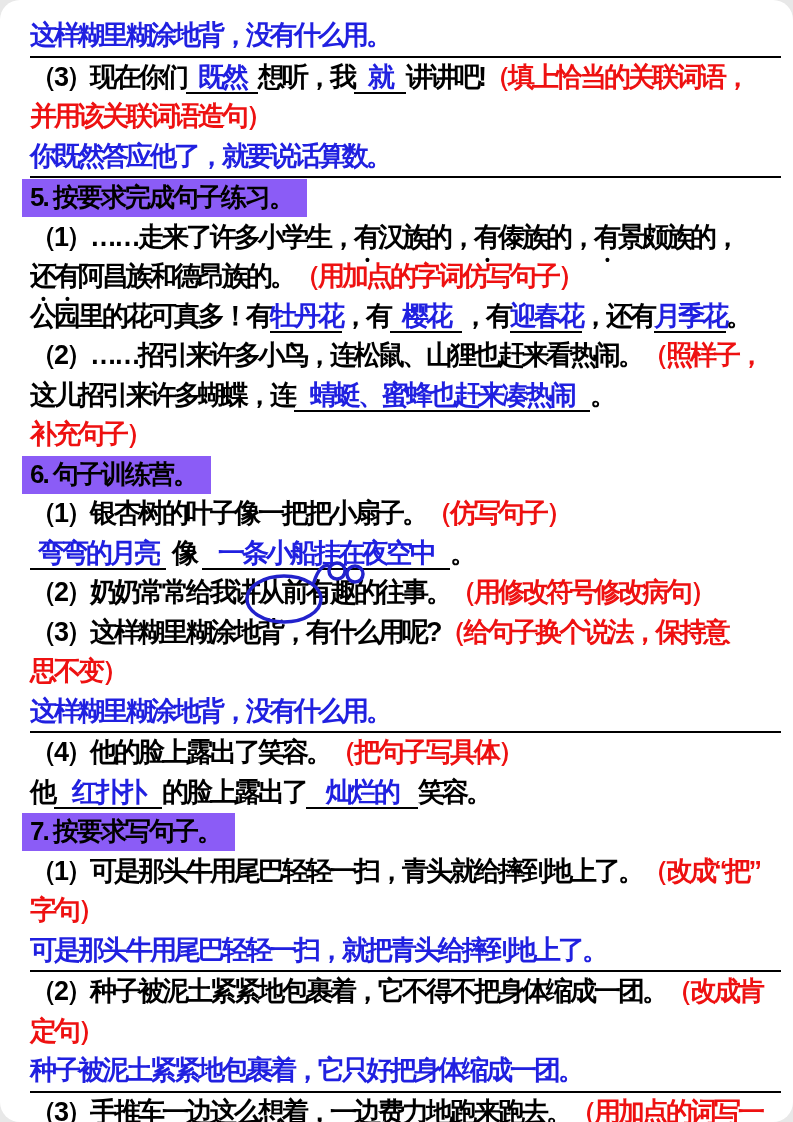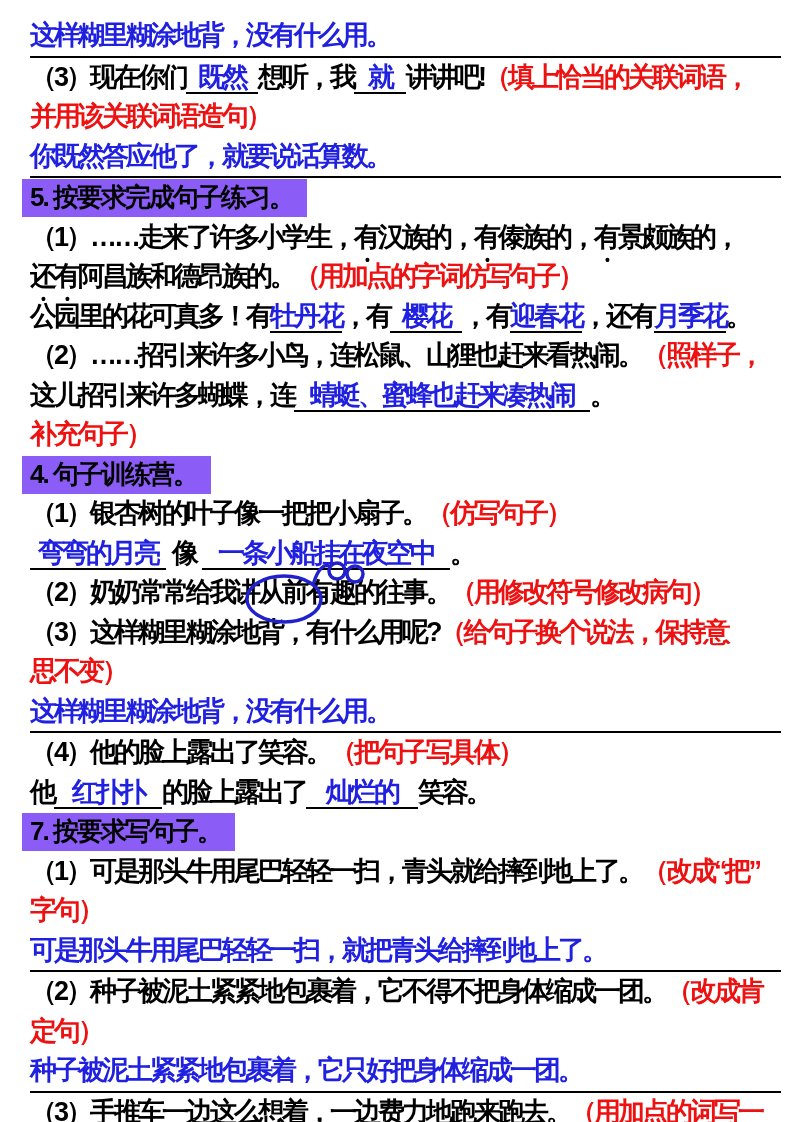--- a/index.html
+++ b/index.html
@@ -5,20 +5,21 @@
   html,body{margin:0;padding:0;background:#e8e8e8;}
   .page{
     position:relative;
     width:793px;height:1122px;
     background:#ffffff;
     box-sizing:border-box;
     padding:16px 12px 0 30px;
     overflow:hidden;
     font-family:"Liberation Sans","DejaVu Sans",sans-serif;
     font-weight:700;
+    border-radius:20px;
   }
   .line{
     height:39.5px;
     line-height:39.5px;
     font-size:27px;
     letter-spacing:-3px;
     white-space:nowrap;
   }
   .line.fullu{border-bottom:2.5px solid #000;}
   .c-k{color:#000000;}
@@ -57,21 +58,21 @@
       <div class="line question"><span class="seg c-k">（3）现在你们</span><span class="seg c-b u" style="padding: 0px 12px;">既然</span><span class="seg c-k">想听，我</span><span class="seg c-b u" style="padding: 0px 14px;">就</span><span class="seg c-k">讲讲吧!</span><span class="seg c-r">（填上恰当的关联词语，</span></div>
       <div class="line instruction"><span class="seg c-r">并用该关联词语造句）</span></div>
       <div class="line answer fullu"><span class="seg c-b">你既然答应他了，就要说话算数。</span></div>
       <div class="line header"><span class="hl"><span class="seg c-k">5. 按要求完成句子练习。</span></span></div>
       <div class="line question"><span class="seg c-k">（1）……走来了许多小学生，</span><span class="seg c-k dot">有</span><span class="seg c-k">汉族的，</span><span class="seg c-k dot">有</span><span class="seg c-k">傣族的，</span><span class="seg c-k dot">有</span><span class="seg c-k">景颇族的，</span></div>
       <div class="line question"><span class="seg c-k dot">还有</span><span class="seg c-k">阿昌族和德昂族的。</span><span class="seg c-r">（用加点的字词仿写句子）</span></div>
       <div class="line answer-inline"><span class="seg c-k">公园里的花可真多！有</span><span class="seg c-b u">牡丹花</span><span class="seg c-k">，有</span><span class="seg c-b u" style="padding: 0px 12px;">樱花</span><span class="seg c-k">，有</span><span class="seg c-b u">迎春花</span><span class="seg c-k">，还有</span><span class="seg c-b u">月季花</span><span class="seg c-k">。</span></div>
       <div class="line question"><span class="seg c-k">（2）……招引来许多小鸟，连松鼠、山狸也赶来看热闹。</span><span class="seg c-r">（照样子，</span></div>
       <div class="line answer-inline"><span class="seg c-k">这儿招引来许多蝴蝶，连</span><span class="seg c-b u" style="padding: 0px 16px;">蜻蜓、蜜蜂也赶来凑热闹</span><span class="seg c-k">。</span></div>
       <div class="line instruction"><span class="seg c-r">补充句子）</span></div>
-      <div class="line header"><span class="hl"><span class="seg c-k">4. 句子训练营。</span></span></div>
+      <div class="line header"><span class="hl"><span class="seg c-k">6. 句子训练营。</span></span></div>
       <div class="line question"><span class="seg c-k">（1）银杏树的叶子像一把把小扇子。</span><span class="seg c-r">（仿写句子）</span></div>
       <div class="line answer-inline"><span class="seg c-b u" style="padding: 0px 8px;">弯弯的月亮</span><span class="seg c-k" style="margin: 0px 6px;">像</span><span class="seg c-b u" style="padding: 0px 16px;">一条小船挂在夜空中</span><span class="seg c-k">。</span></div>
       <div class="line question"><span class="seg c-k">（2）奶奶常常给我讲</span><span class="seg c-k circ"><span>从前</span><svg class="del-svg" viewBox="0 0 132 76">
             <ellipse cx="40" cy="42" rx="37" ry="23"></ellipse>
             <path d="M70,25 C74,12 80,7 85,9"></path>
             <circle cx="93" cy="14" r="8"></circle>
             <circle cx="111" cy="17" r="8"></circle>
           </svg></span><span class="seg c-k">有趣的往事。</span><span class="seg c-r">（用修改符号修改病句）</span></div>
       <div class="line question"><span class="seg c-k">（3）这样糊里糊涂地背，有什么用呢?</span><span class="seg c-r">（给句子换个说法，保持意</span></div>
       <div class="line instruction"><span class="seg c-r">思不变）</span></div>

